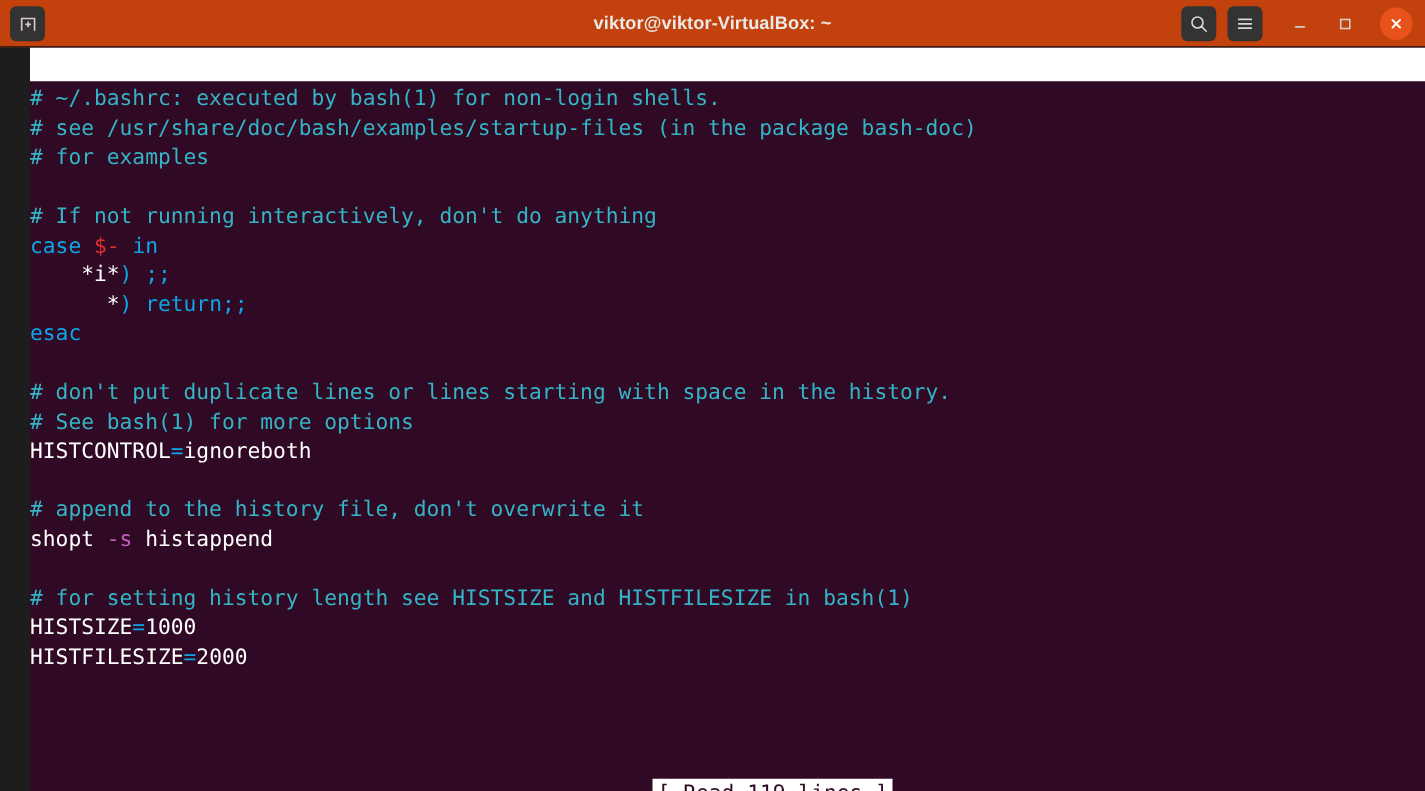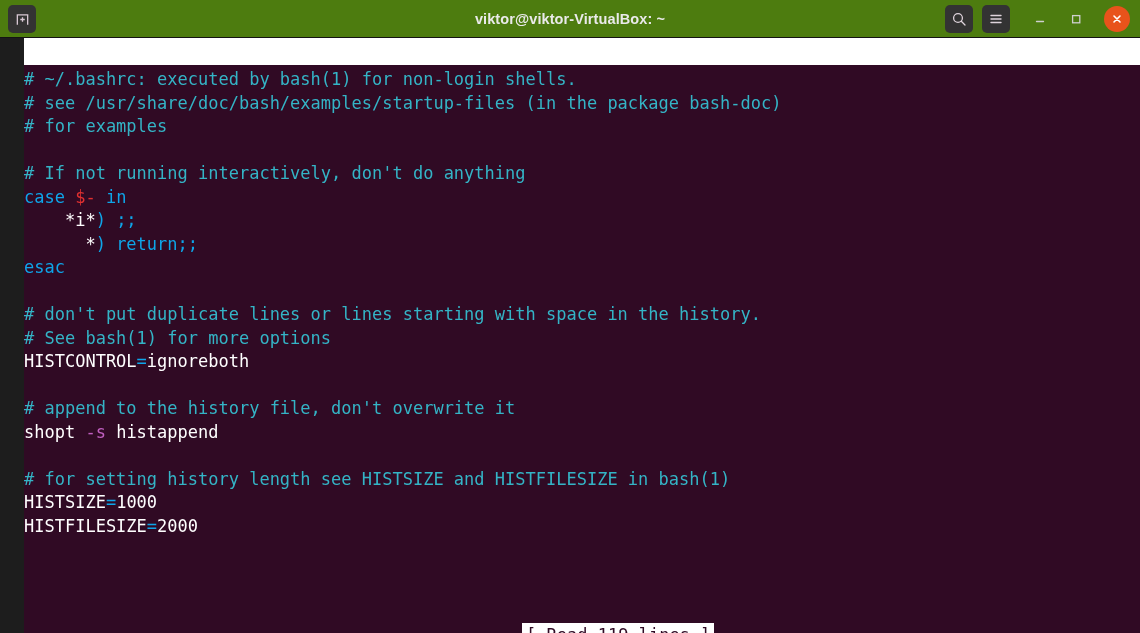--- a/index.html
+++ b/index.html
@@ -12,21 +12,21 @@
     height: 633px;
     overflow: hidden;
     font-family: "DejaVu Sans Mono", monospace;
   }
 
   
   #titlebar {
     position: relative;
     width: 1140px;
     height: 38px;
-    background: #4d7c0f;
+    background: #c2410c;
     border-bottom: 1px solid #141414;
     box-sizing: border-box;
   }
   #titlebar .tb-title {
     position: absolute;
     left: 0; right: 0; top: 0;
     line-height: 38px;
     text-align: center;
     color: #eaeaea;
     font-family: "Liberation Sans", sans-serif;

